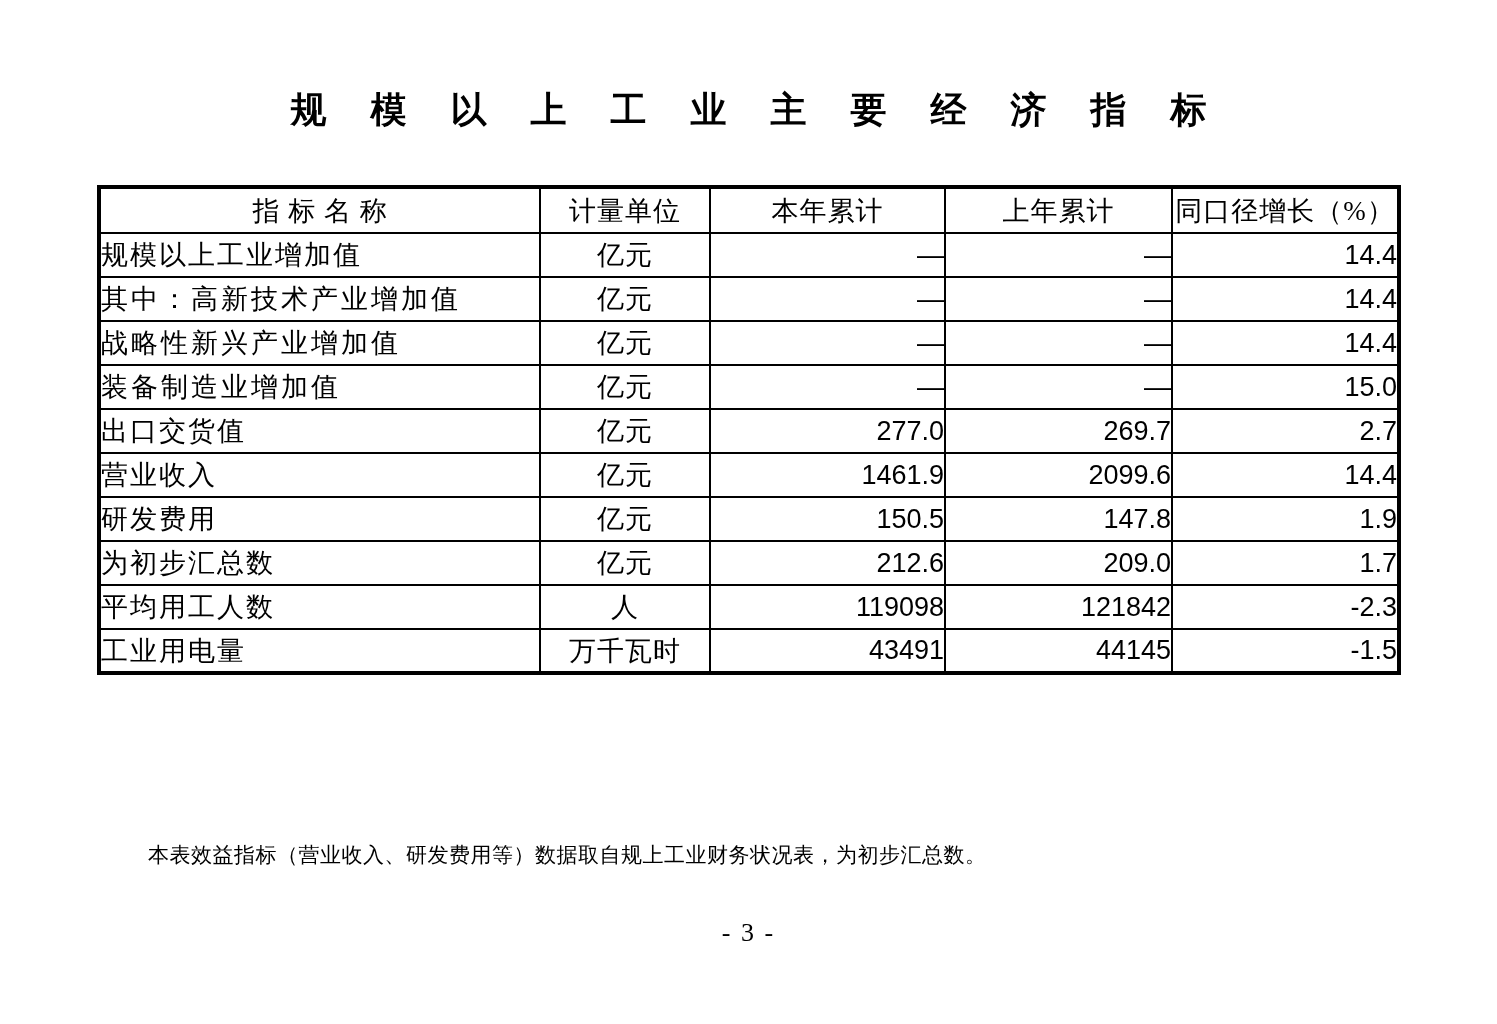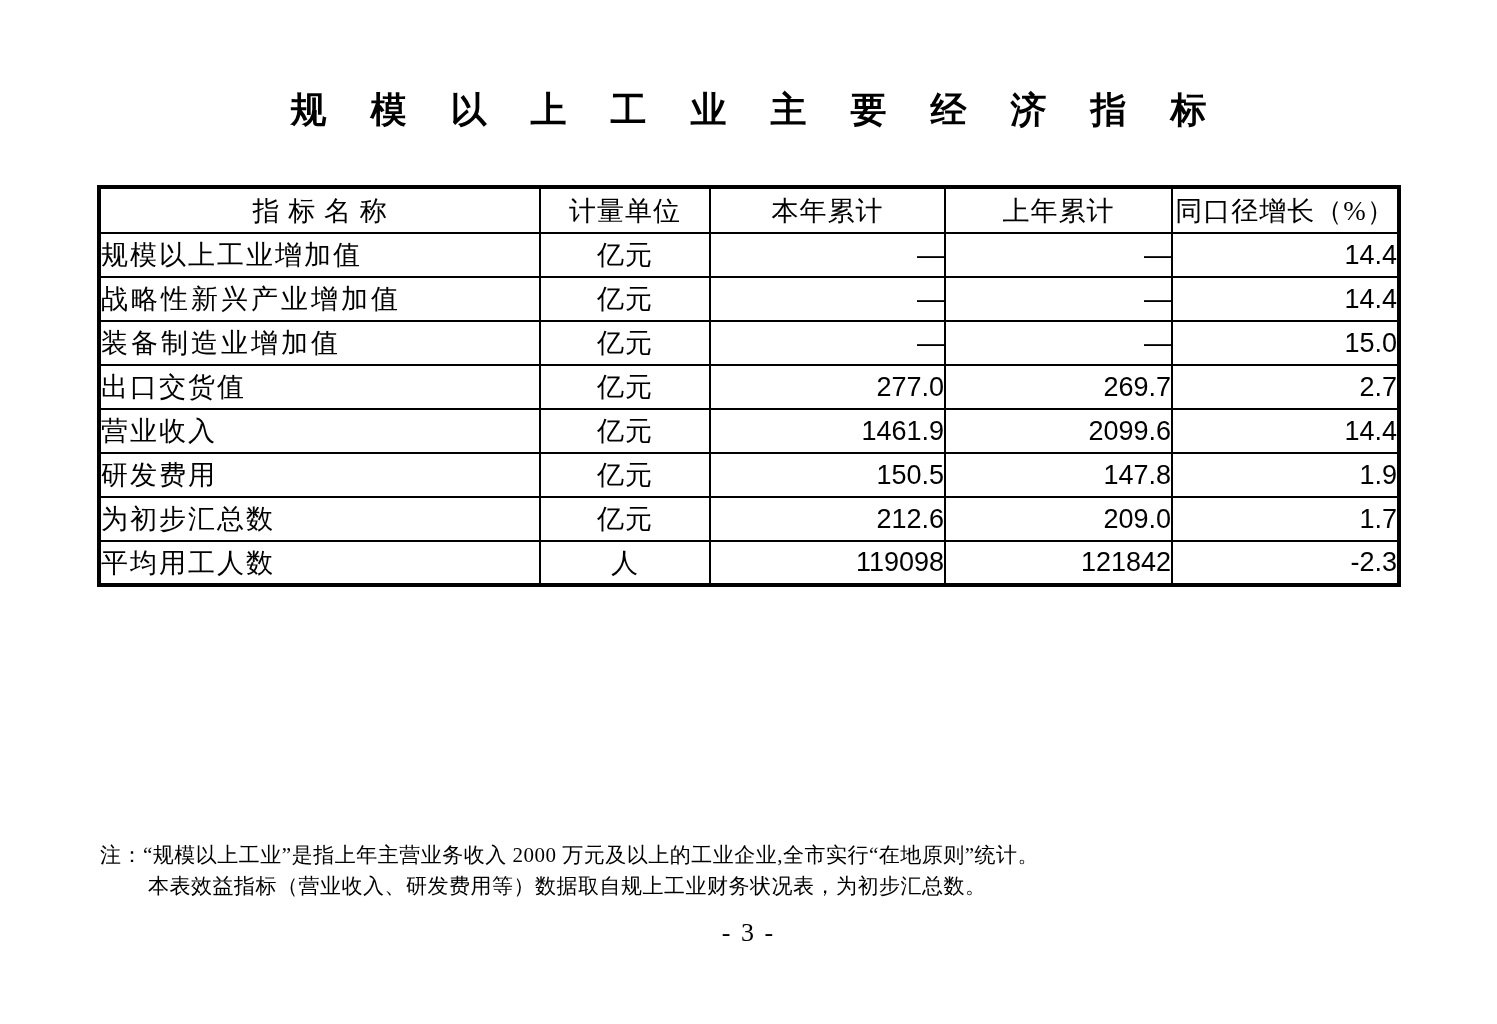--- a/index.html
+++ b/index.html
@@ -118,20 +118,27 @@
   </thead>
   <tbody>
       <tr>
         <td class="c-label indent-0">规模以上工业增加值</td>
         <td class="c-unit">亿元</td>
         <td class="c-num c-cur">—</td>
         <td class="c-num c-prev">—</td>
         <td class="c-num c-growth">14.4</td>
       </tr>
       <tr>
+        <td class="c-label indent-1">其中：高新技术产业增加值</td>
+        <td class="c-unit">亿元</td>
+        <td class="c-num c-cur">—</td>
+        <td class="c-num c-prev">—</td>
+        <td class="c-num c-growth">14.4</td>
+      </tr>
+      <tr>
         <td class="c-label indent-2">战略性新兴产业增加值</td>
         <td class="c-unit">亿元</td>
         <td class="c-num c-cur">—</td>
         <td class="c-num c-prev">—</td>
         <td class="c-num c-growth">14.4</td>
       </tr>
       <tr>
         <td class="c-label indent-2">装备制造业增加值</td>
         <td class="c-unit">亿元</td>
         <td class="c-num c-cur">—</td>
@@ -166,21 +173,27 @@
         <td class="c-num c-prev">209.0</td>
         <td class="c-num c-growth">1.7</td>
       </tr>
       <tr>
         <td class="c-label indent-0">平均用工人数</td>
         <td class="c-unit">人</td>
         <td class="c-num c-cur">119098</td>
         <td class="c-num c-prev">121842</td>
         <td class="c-num c-growth">-2.3</td>
       </tr>
+      <tr>
+        <td class="c-label indent-0">工业用电量</td>
+        <td class="c-unit">万千瓦时</td>
+        <td class="c-num c-cur">43491</td>
+        <td class="c-num c-prev">44145</td>
+        <td class="c-num c-growth">-1.5</td>
+      </tr>
     </tbody>
 </table>
 
 <div class="notes">
-  <div class="note-line-1">注：“规模以上工业”是指上年主营业务收入 2000 万元及以上的工业企业,全市实行“在地原则”统计。</div>
   <div class="note-line-2">本表效益指标（营业收入、研发费用等）数据取自规上工业财务状况表，为初步汇总数。</div>
 </div>
 
 <div class="page-num">- 3 -</div>
 
 </body></html>

